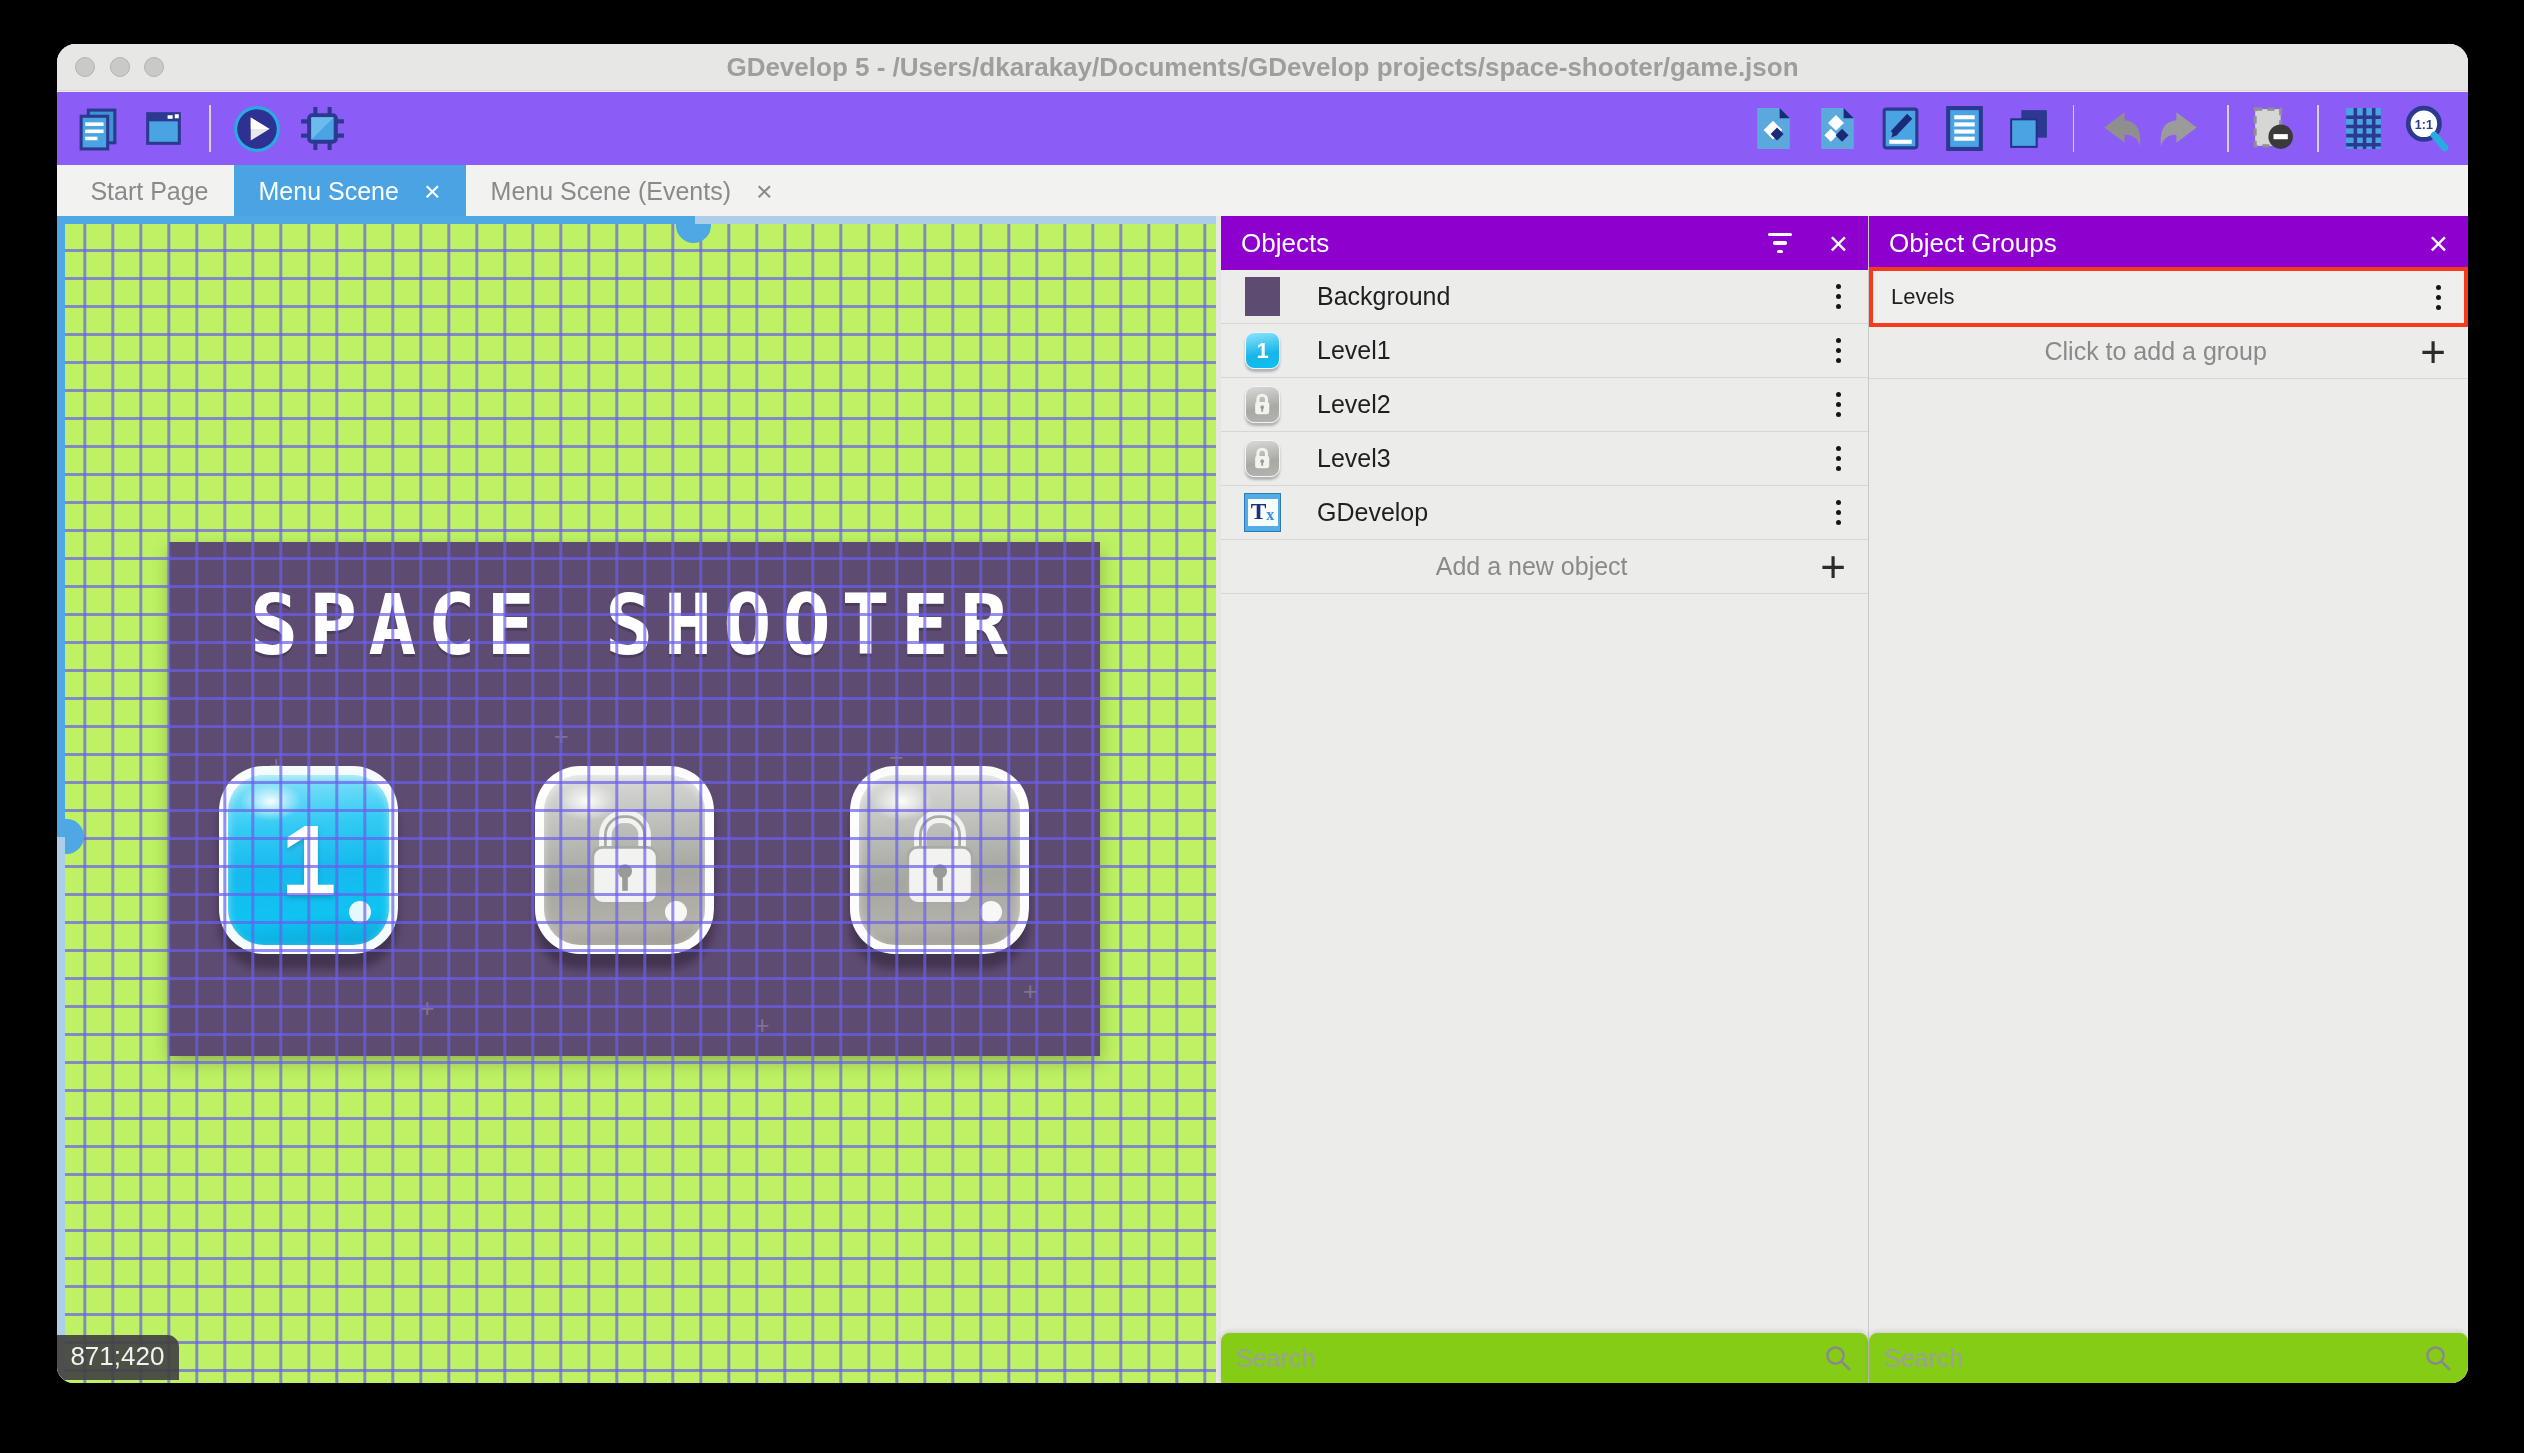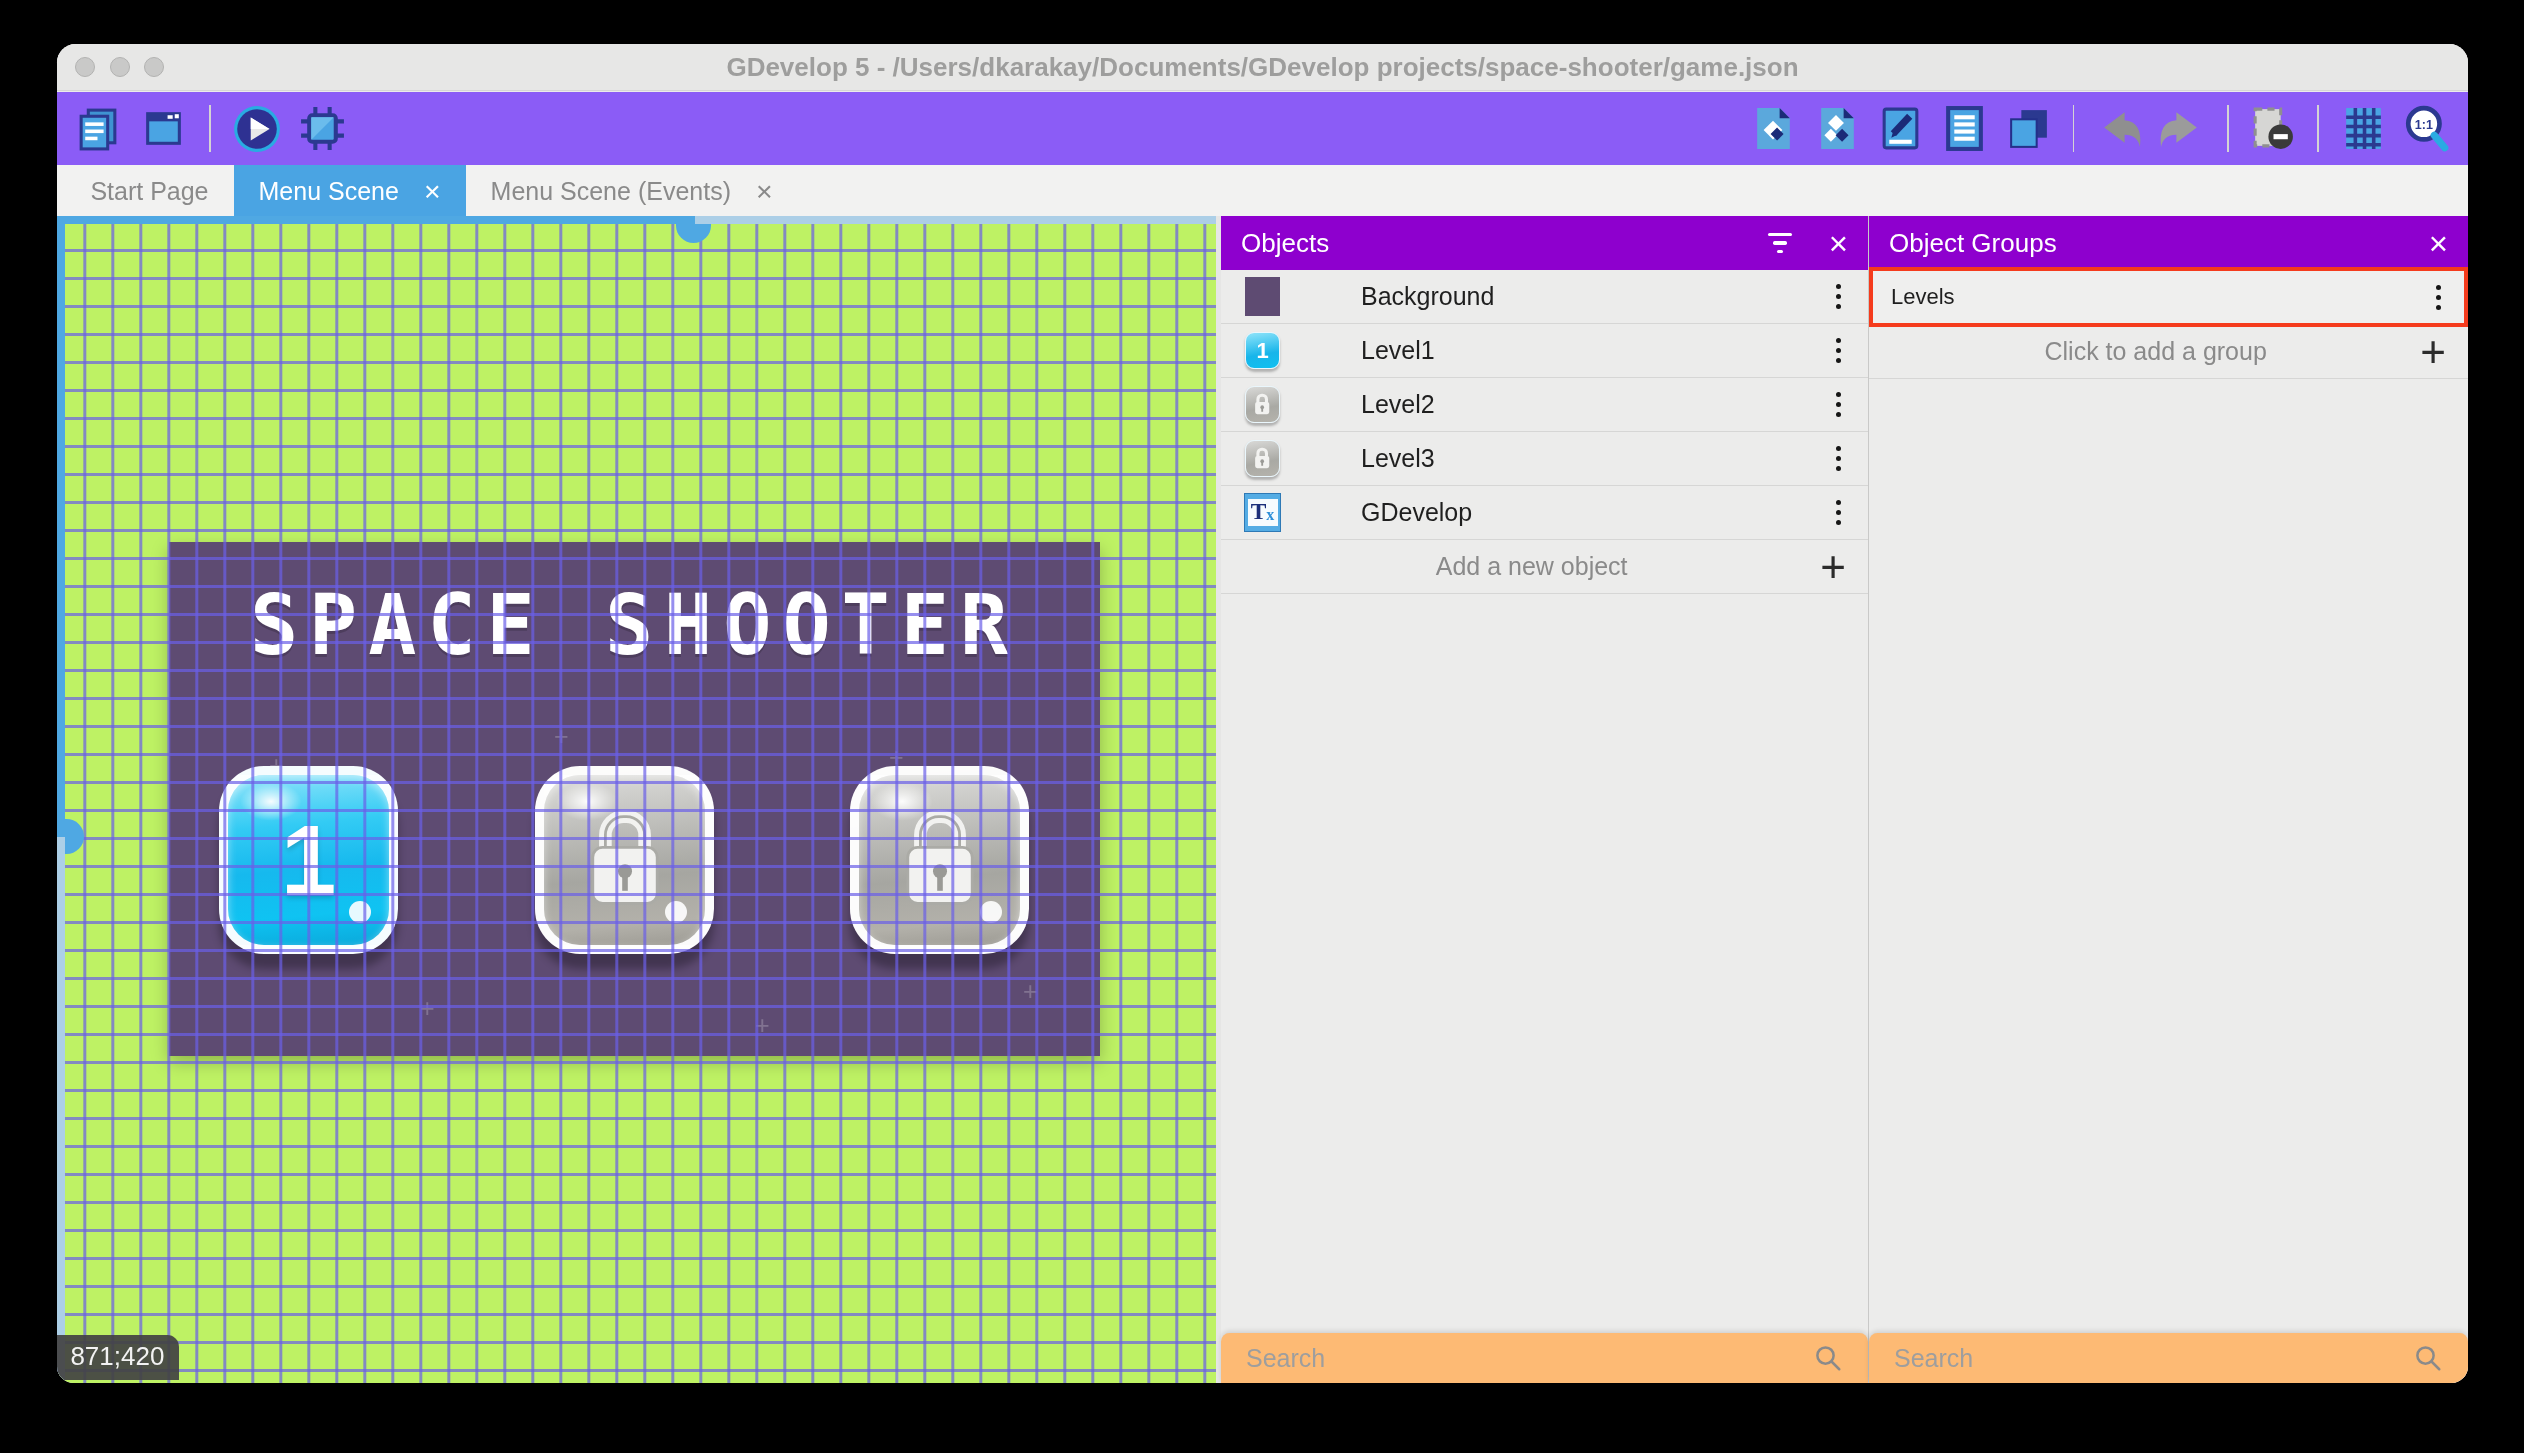--- a/index.html
+++ b/index.html
@@ -82,21 +82,21 @@
   .panel.groups  { flex:1; }
   .panel-header { height:54px; background:#8E00CE; color:#FFFFFF; display:flex; align-items:center; padding:0 20px; flex:0 0 auto; }
   .panel-header .ph-title { font-size:26px; }
   .ph-icons { margin-left:auto; display:flex; align-items:center; gap:37px; }
   .filter-icon i { display:block; height:3.3px; background:#FFF; border-radius:1.7px; margin:5px auto 0; }
   .filter-icon i:first-child { margin-top:0; }
   .fi1 { width:23.4px; } .fi2 { width:13.4px; } .fi3 { width:5.9px; }
   .panel-x { font-size:33px; line-height:1; color:#FFFFFF; }
 
   .obj-list { flex:1 1 auto; overflow:hidden; }
-  .obj-row { height:54px; display:flex; align-items:center; padding:0 22px; border-bottom:0.8px solid #D6D6D5; background:#ECECEB;gap:44px; }
+  .obj-row { height:54px; display:flex; align-items:center; padding:0 22px; border-bottom:0.8px solid #D6D6D5; background:#ECECEB; }
   .obj-thumb { width:39px; height:39px; flex:0 0 auto; display:flex; align-items:center; justify-content:center; }
   .obj-name { margin-left:35px; font-size:25px; color:#1F1F1F; }
   .dots { margin-left:auto; display:flex; flex-direction:column; gap:5px; padding:5px; }
   .dots i { width:5px; height:5px; border-radius:50%; background:#161616; }
 
   .thumb-bg { width:35px; height:39px; background:#5E4B72; }
   .thumb-btn { width:35px; height:37px; border-radius:9.2px; border:1.7px solid #EAF7FD; display:flex; align-items:center; justify-content:center;
     box-shadow:0 2.5px 2.5px rgba(0,0,0,0.25); }
   .thumb-btn.cyan { background:linear-gradient(170deg,#8FE4FA, #17B5EA 60%, #0FC0F0); color:#FFF; font-weight:bold; font-size:22px; }
   .thumb-btn.gray { background:linear-gradient(170deg,#D9D9D7, #A9A9A4 60%, #B5B3AC); }
@@ -106,22 +106,22 @@
   .thumb-text .tx-x { font-family:"Liberation Serif", serif; font-weight:bold; font-size:16px; line-height:32px; color:#2E8FD8; }
 
   .add-row { height:54px; display:flex; align-items:center; border-bottom:0.8px solid #D6D6D5; padding:0 22px; }
   .add-label { flex:1; text-align:center; font-size:25px; color:#8A8A8A; }
   .plus { font-size:44px; font-weight:300; color:#2B2B2B; line-height:1; }
 
   .group-row { position:relative; height:55px; display:flex; align-items:center; padding:0 22px; background:#EFEFEE; border-bottom:0.8px solid #D6D6D5; }
   .group-name { font-size:22px; color:#1F1F1F; }
   .red-highlight { position:absolute; left:0; right:0; top:51px; height:60px; border:4.2px solid #F53B1C; z-index:10; pointer-events:none; }
 
-  .panel-search { position:absolute; left:0; right:0; bottom:0; height:50px; background:#fdba74;
-    border-radius:8.4px 8.4px 0 0; box-shadow:0 -1.7px 5px rgba(0,0,0,0.12); display:flex; align-items:center; padding:0 25px; z-index:20; }
+  .panel-search { position:absolute; left:0; right:0; bottom:0; height:50px; background:#84cc16;
+    border-radius:8.4px 8.4px 0 0; box-shadow:0 -1.7px 5px rgba(0,0,0,0.12); display:flex; align-items:center; padding:0 15px; z-index:20; }
   .panel-search input { flex:1; border:none; outline:none; font-size:25px; color:#333; background:transparent; font-family:"Liberation Sans", sans-serif; }
   .panel-search input::placeholder { color:#9E9E9E; }
 
   
   .toast { position:absolute; left:939px; top:1222px; width:536px; height:72px; background:#3B3B3B; border-radius:6.7px;
     display:flex; align-items:center; padding:0 25px; z-index:60; box-shadow:0 6.7px 20px rgba(0,0,0,0.35); }
   .toast-msg { color:#FFFFFF; font-size:24px; }
 
   svg { display:block; }
 </style>

